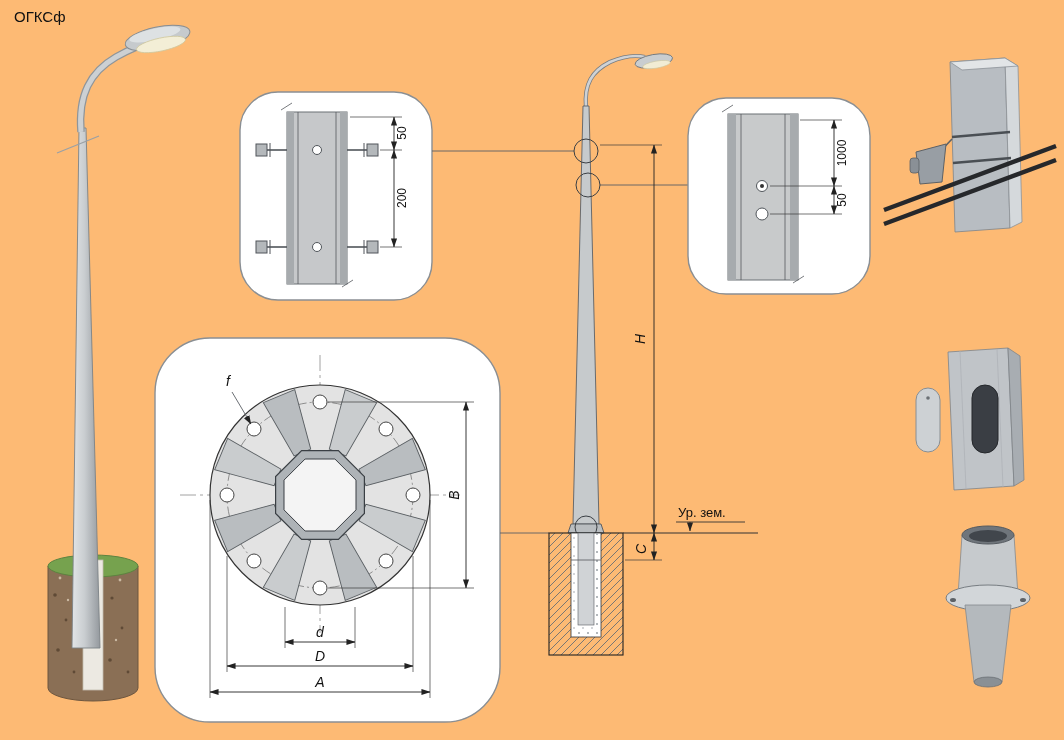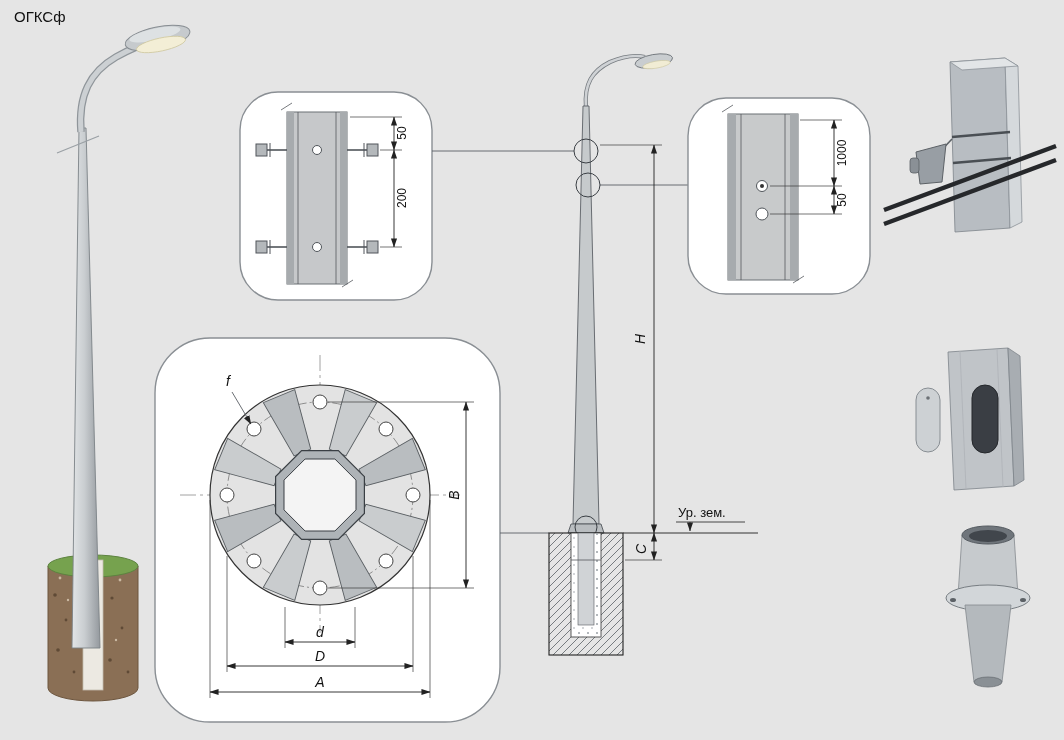--- a/index.html
+++ b/index.html
@@ -1,16 +1,16 @@
 <!DOCTYPE html>
 <html><head>
 <meta charset="utf-8">
 <style>
   html,body{margin:0;padding:0;background:#ffffff;}
-  #canvas{position:relative;width:1064px;height:740px;background:#e5e5e5;outline:1px solid #cfd2d5;overflow:hidden;}
+  #canvas{position:relative;width:1064px;height:740px;background:#fdba74;outline:1px solid #cfd2d5;overflow:hidden;}
   svg{position:absolute;left:0;top:0;}
   text{font-family:"Liberation Sans", sans-serif;fill:#1a1a1a;}
   .title-text{font-size:15px;fill:#111;}
   .dimnum{font-size:12px;fill:#111;}
   .dimletter{font-size:14px;font-style:italic;fill:#111;}
   .gndtxt{font-size:13px;fill:#111;}
   .ext{stroke:#3a3a3a;stroke-width:0.7;}
   .dim{stroke:#222;stroke-width:0.9;}
   .callout{fill:#ffffff;stroke:#8a8f94;stroke-width:1.4;}
   .leader{stroke:#5a5f64;stroke-width:0.9;}

